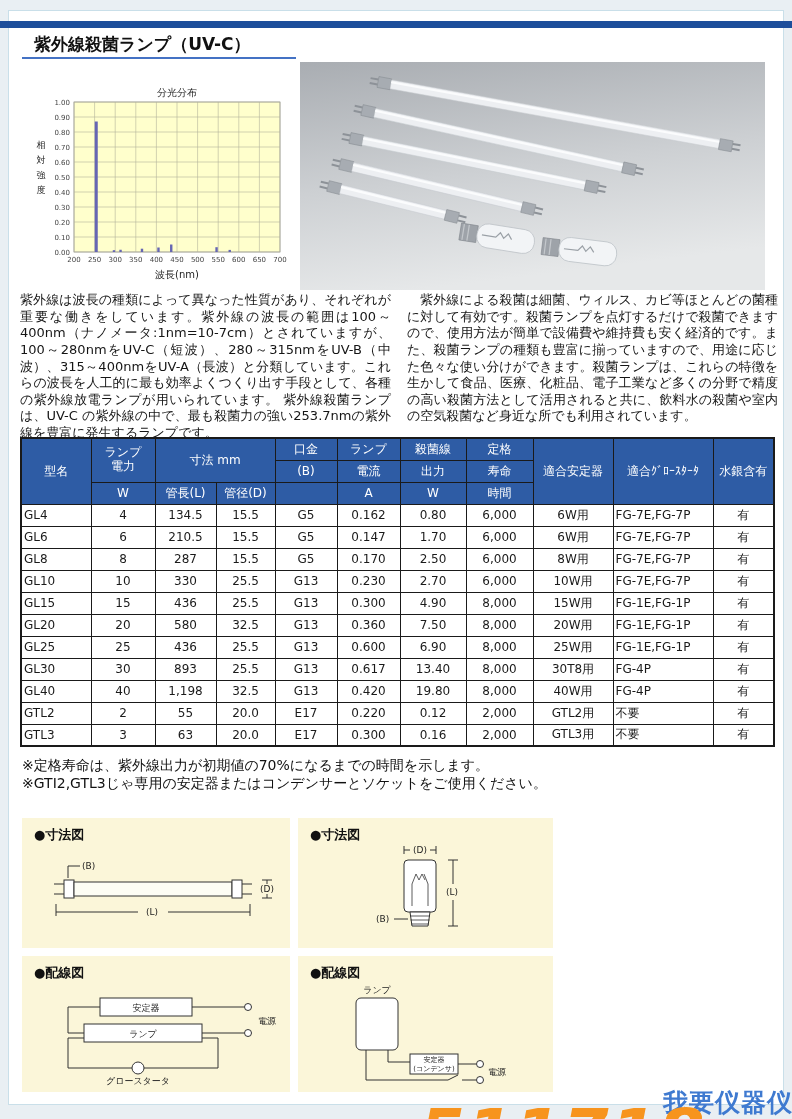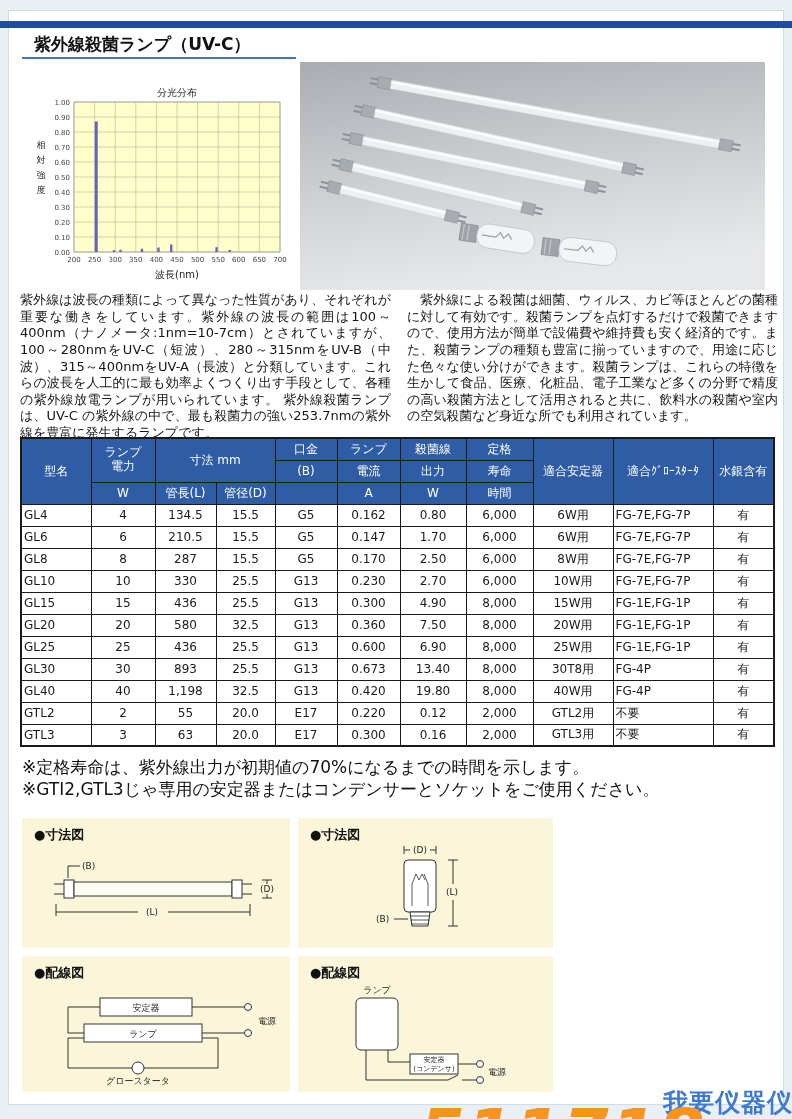--- a/index.html
+++ b/index.html
@@ -24,21 +24,21 @@
   table.spec{position:absolute;left:20px;top:437px;border-collapse:collapse;table-layout:fixed;
     font-size:12px;border:2px solid #1a1a1a;}
   table.spec th,table.spec td{border:1px solid #1a1a1a;padding:0 2px;overflow:hidden;white-space:nowrap;}
   table.spec thead th{background:#2E5CA5;color:#fff;font-weight:normal;text-align:center;font-size:12px;}
   table.spec thead tr{height:22px;}
   table.spec tbody tr{height:22px;background:#fff;}
   table.spec td{text-align:center;}
   table.spec td.al{text-align:left;}
   .hdr2{line-height:1.15;}
 
-  .notes{position:absolute;left:22px;top:756px;font-size:17px;line-height:1.3;color:#111;}
+  .notes{position:absolute;left:22px;top:756px;font-size:14px;line-height:1.3;color:#111;}
   .notes p{margin:0;}
 
   .panels{position:absolute;left:22px;top:818px;width:531px;
     display:grid;grid-template-columns:268px 255px;grid-template-rows:130px 136px;gap:8px;}
   .panel{background:#FBF6D9;position:relative;}
   .panel-title{position:absolute;left:12px;top:8px;font-size:13px;font-weight:bold;color:#111;}
   .panel svg{position:absolute;left:0;top:24px;}
 
   .watermark{position:absolute;left:382px;top:1086px;width:404px;height:86px;pointer-events:none;margin-left:37px;}
   .wm-slogan{position:absolute;right:4px;top:0;font-size:25px;font-weight:bold;color:#3F7AD0;letter-spacing:1px;}
@@ -345,21 +345,21 @@
           <td>25W用</td>
           <td class="al">FG-1E,FG-1P</td>
           <td>有</td>
         </tr>
         <tr>
           <td class="al">GL30</td>
           <td>30</td>
           <td>893</td>
           <td>25.5</td>
           <td>G13</td>
-          <td>0.673</td>
+          <td>0.617</td>
           <td>13.40</td>
           <td>8,000</td>
           <td>30T8用</td>
           <td class="al">FG-4P</td>
           <td>有</td>
         </tr>
         <tr>
           <td class="al">GL40</td>
           <td>40</td>
           <td>1,198</td>

